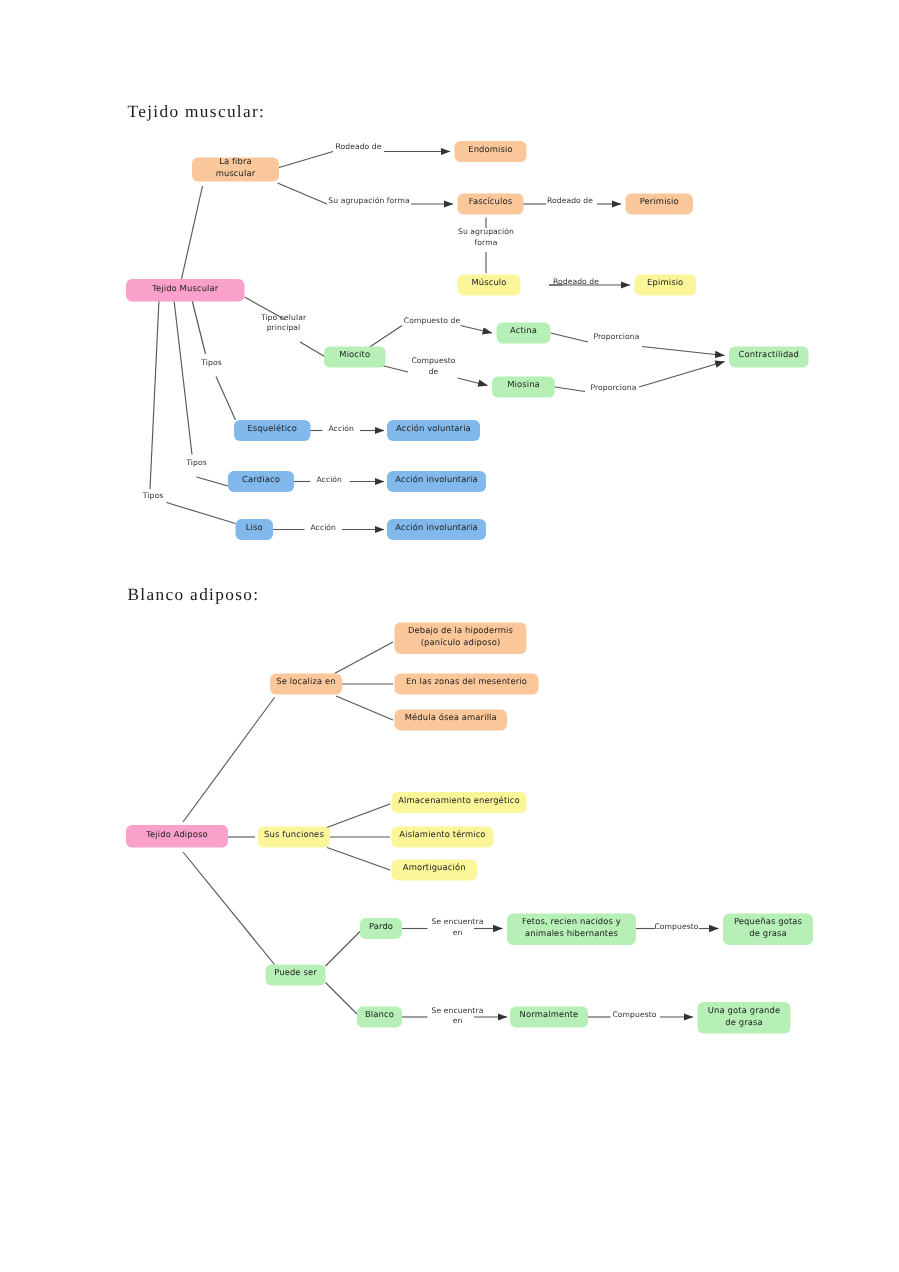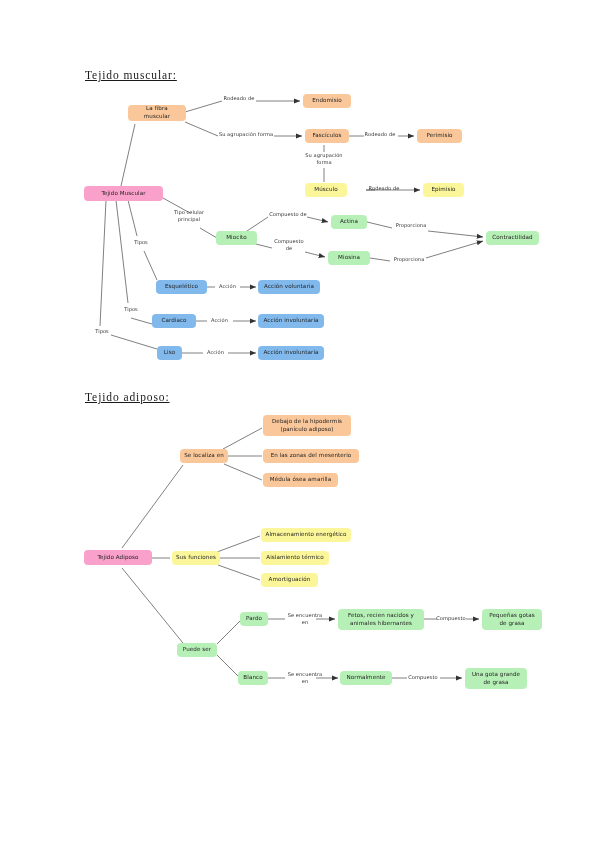--- a/index.html
+++ b/index.html
@@ -26,21 +26,20 @@
     left: 0; top: 0;
     width: 599px;
     height: 848px;
     pointer-events: none;
   }
   .section-title {
     position: absolute;
     font-family: "Liberation Serif", serif;
     font-size: 11.5px;
     color: #1a1a1a;
-    text-decoration: underline;
     letter-spacing: 0.9px;
     white-space: nowrap;
     text-align: right;
   }
   .node {
     position: absolute;
     box-sizing: border-box;
     border-radius: 4px;
     font-size: 5.6px;
     line-height: 1.38;
@@ -161,21 +160,21 @@
 
       <path d="M267,678 L285,678"></path>
       <path d="M316,678 L338,678" marker-end="url(#arrow)"></path>
 
       <path d="M392,678 L407,678"></path>
       <path d="M440,678 L462,678" marker-end="url(#arrow)"></path>
     </g>
   </svg>
 
   <div class="section-title" style="left:85px; top:69px;">Tejido muscular:</div>
-  <div class="section-title" style="left:85px; top:391px;">Tejido adiposo:</div>
+  <div class="section-title" style="left:85px; top:391px;">Blanco adiposo:</div>
 
   <div class="node n-pink" style="left:84px; top:186px; width:79px; height:15px;">Tejido Muscular</div>
   <div class="node n-orange" style="left:128px; top:105px; width:58px; height:16px;">La fibra muscular</div>
   <div class="node n-orange" style="left:303px; top:94px; width:48px; height:14px;">Endomisio</div>
   <div class="node n-orange" style="left:305px; top:129px; width:44px; height:14px;">Fascículos</div>
   <div class="node n-orange" style="left:417px; top:129px; width:45px; height:14px;">Perimisio</div>
   <div class="node n-yellow" style="left:305px; top:183px; width:42px; height:14px;">Músculo</div>
   <div class="node n-yellow" style="left:423px; top:183px; width:41px; height:14px;">Epimisio</div>
   <div class="node n-green" style="left:216px; top:231px; width:41px; height:14px;">Miocito</div>
   <div class="node n-green" style="left:331px; top:215px; width:36px; height:14px;">Actina</div>

